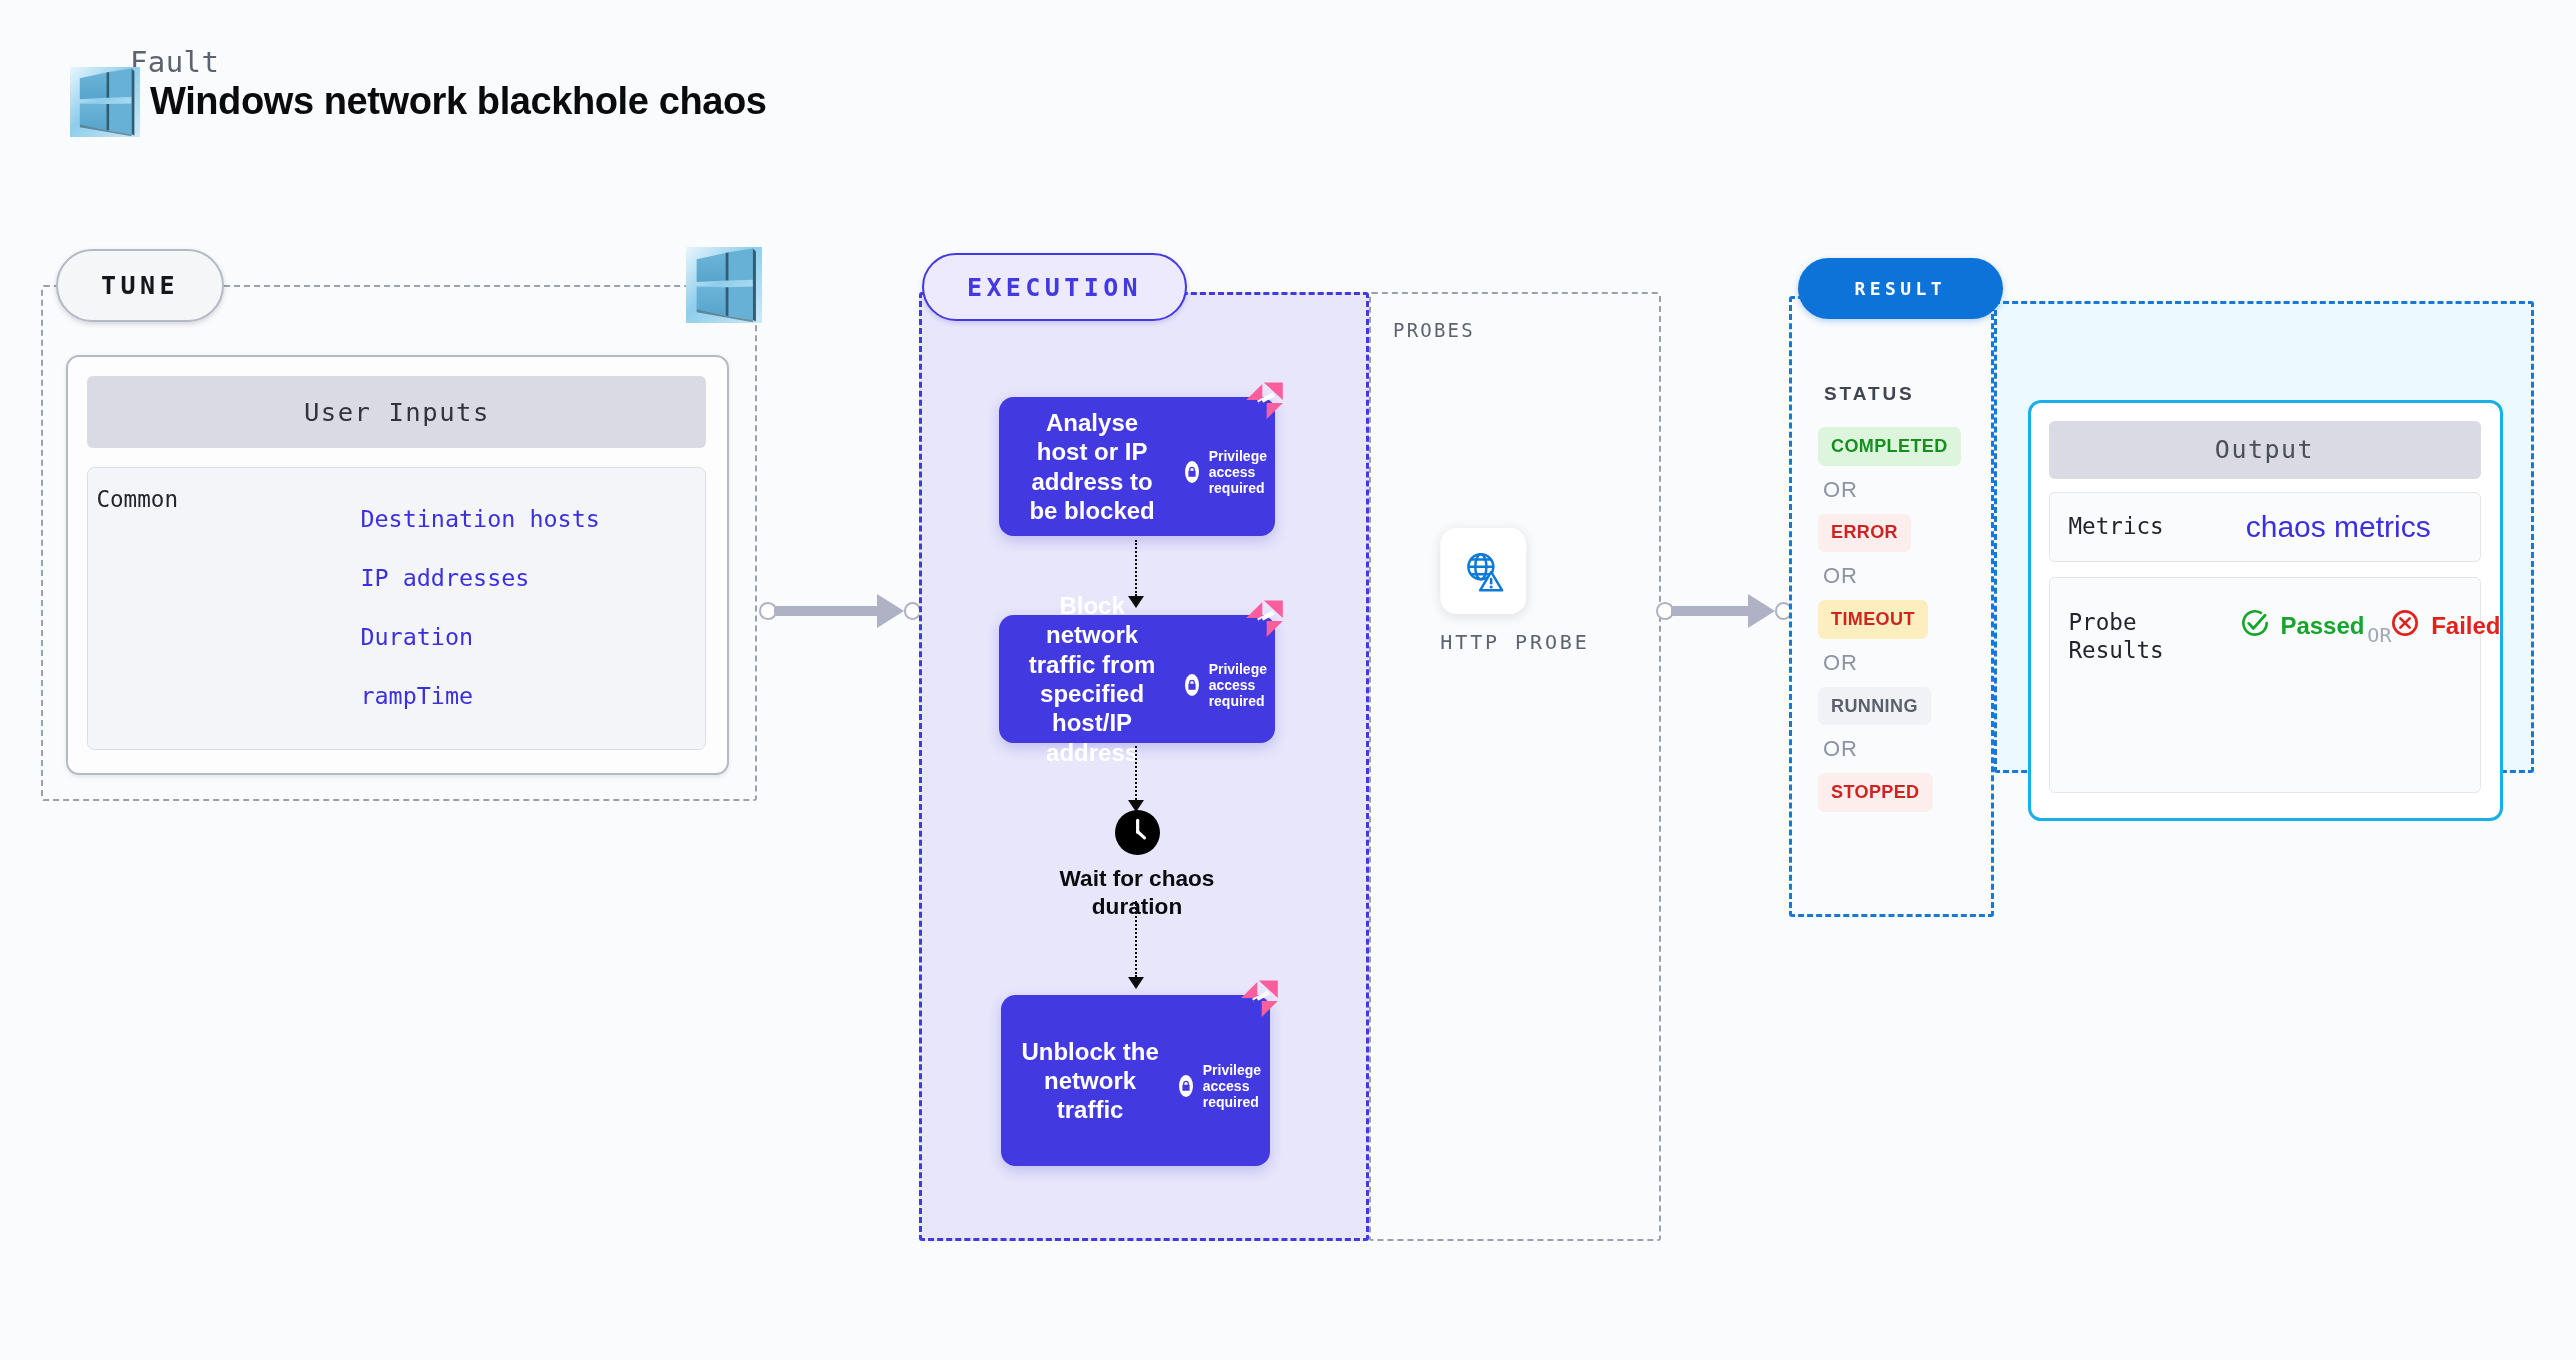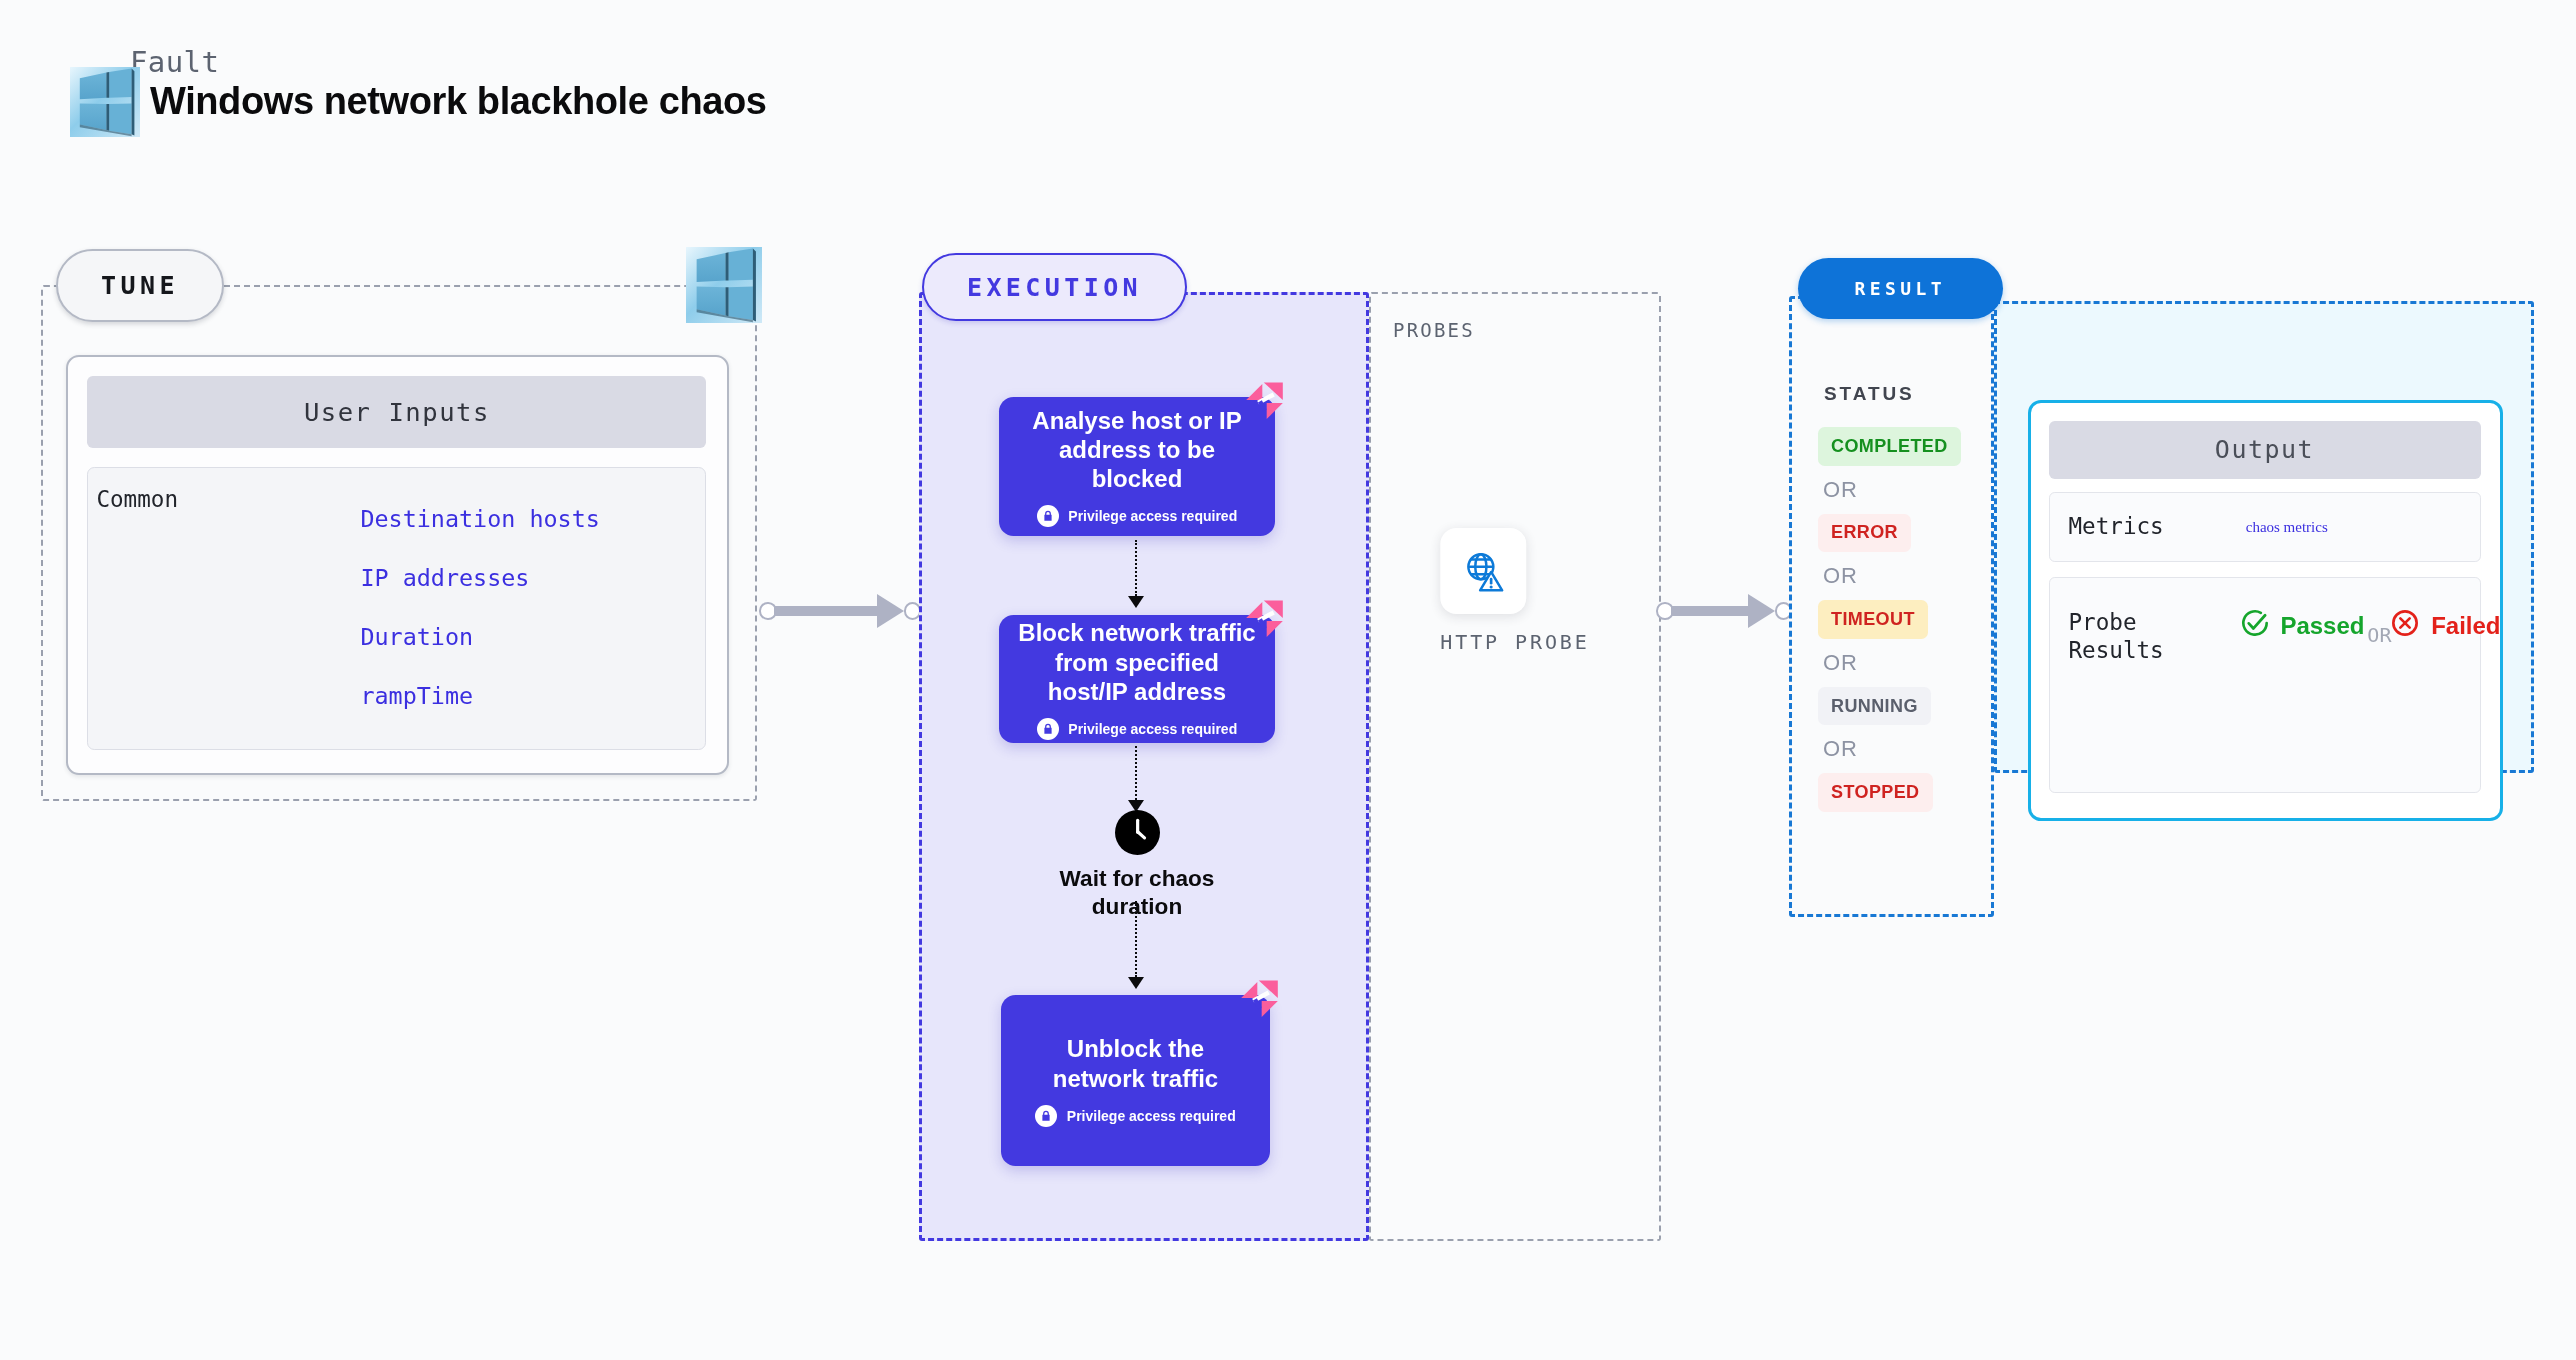--- a/index.html
+++ b/index.html
@@ -182,23 +182,23 @@
     box-shadow: 0 2.2px 5.1px rgba(60,50,190,0.18);
   }
   .exec-box {
     position: absolute;
     background: #4339e0;
     border-radius: 14.6px;
     box-shadow: 0 4.4px 13px rgba(60,50,190,0.22);
     color: #ffffff;
     box-sizing: border-box;
     display: flex;
-    flex-direction: column;
-    align-items: center;
-    justify-content: center;
+    flex-direction: row;
+    align-items: center;
+    justify-content: space-between;
   }
   .exec-title {
     font-size: 24px;
     font-weight: bold;
     line-height: 1.22;
     text-align: center;
     padding: 0 19px;
   }
   .exec-priv {
     display: flex;
@@ -433,22 +433,22 @@
   }
   .row-key {
     font-family: "DejaVu Sans Mono", monospace;
     font-size: 22.6px;
     color: #21242b;
     margin-left: 19px;
     line-height: 1.22;
     white-space: pre-line;
   }
   #metrics-value {
-    font-family: Liberation Serif, serif;
-    font-size: 15px;
+    font-family: Liberation Sans, sans-serif;
+    font-size: 30px;
     color: #3b2fe0;
     margin-left: 82px;
     white-space: nowrap;
   }
   #probe-results-row {
     position: absolute;
     left: 17.5px;
     top: 174px;
     width: 432px;
     height: 216px;

